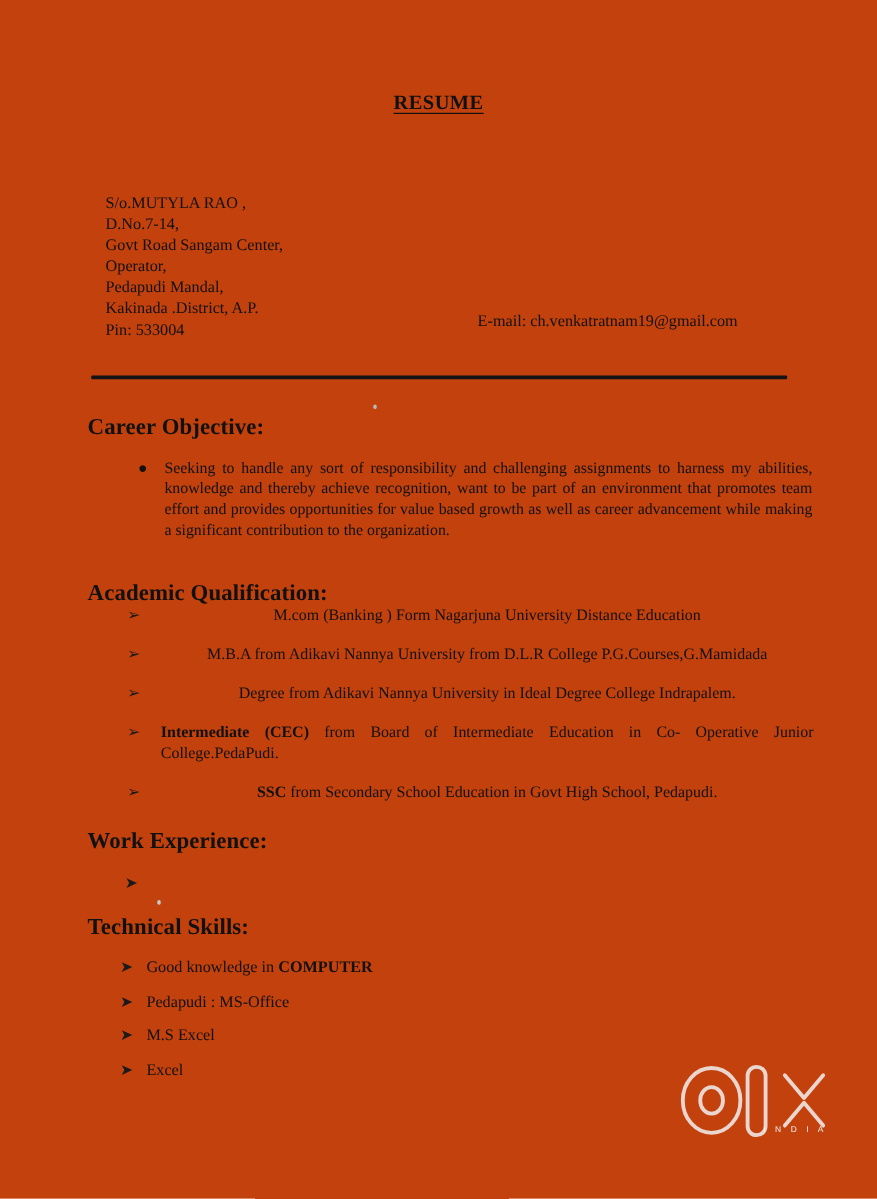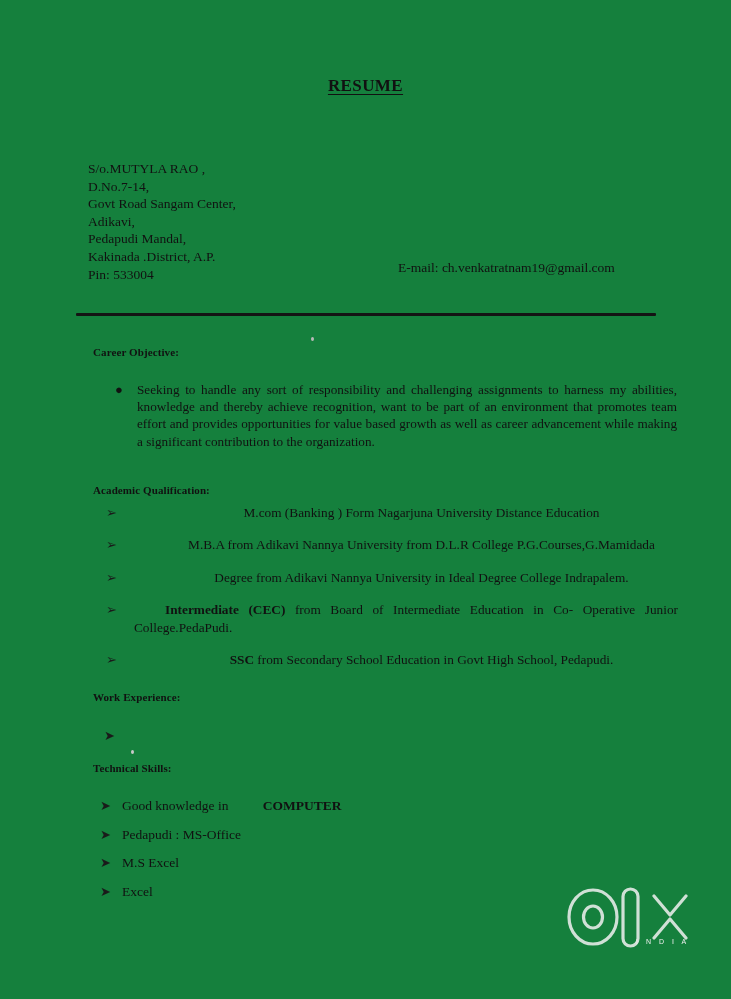--- a/index.html
+++ b/index.html
@@ -13,21 +13,21 @@
     position: relative;
     overflow: hidden;
     font-family: "Liberation Serif", "DejaVu Serif", serif;
     color: #111111;
     -webkit-font-smoothing: antialiased;
   }
 
   .page {
     position: absolute;
     inset: 0;
-    background: #15803d;
+    background: #c2410c;
   }
 
   
   .doc-title {
     position: absolute;
     left: 0;
     right: 0;
     top: 76px;
     text-align: center;
     font-size: 17px;
@@ -84,22 +84,22 @@
     position: absolute;
     background: #b9b9b9;
     border-radius: 50%;
   }
   .speck-1 { left: 311px; top: 337px; width: 3px; height: 4px; }
   .speck-2 { left: 131px; top: 750px; width: 3px; height: 4px; background: #c9c9c9; }
 
   
   .section-heading {
     position: absolute;
-    left: 93px;
-    font-size: 11px;
+    left: 73px;
+    font-size: 19px;
     font-weight: bold;
     letter-spacing: 0.1px;
   }
   #h-career    { top: 346px; }
   #h-academic  { top: 484px; }
   #h-work      { top: 691px; }
   #h-technical { top: 762px; }
 
   
   .objective-block {
@@ -178,21 +178,21 @@
   }
   .skill-item:last-child { margin-bottom: 0; }
   .marker-solid {
     flex: 0 0 22px;
     width: 22px;
     font-size: 13px;
     line-height: 17.6px;
     color: #1a1a1a;
   }
 
-  b, .bold { font-weight: bold; margin-left: 31px; }
+  b, .bold { font-weight: bold; }
 
   
   .watermark {
     position: absolute;
     left: 566px;
     top: 884px;
     width: 130px;
     height: 78px;
     opacity: 0.85;
     pointer-events: none;
@@ -212,21 +212,21 @@
 
 <div class="page">
 
   <div class="doc-title">RESUME</div>
 
 
   <div class="address-block">
     <div class="address-line">S/o.MUTYLA RAO ,</div>
     <div class="address-line">D.No.7-14,</div>
     <div class="address-line">Govt Road Sangam Center,</div>
-    <div class="address-line">Adikavi,</div>
+    <div class="address-line">Operator,</div>
     <div class="address-line">Pedapudi Mandal,</div>
     <div class="address-line">Kakinada .District, A.P.</div>
     <div class="address-line">Pin: 533004</div>
   </div>
 
   <div class="contact-block">
     <div class="contact-row"><span class="contact-label">E-mail:</span><span>&nbsp;</span><span>ch.venkatratnam19@gmail.com</span></div>
   </div>
 
   <div class="divider"></div>

